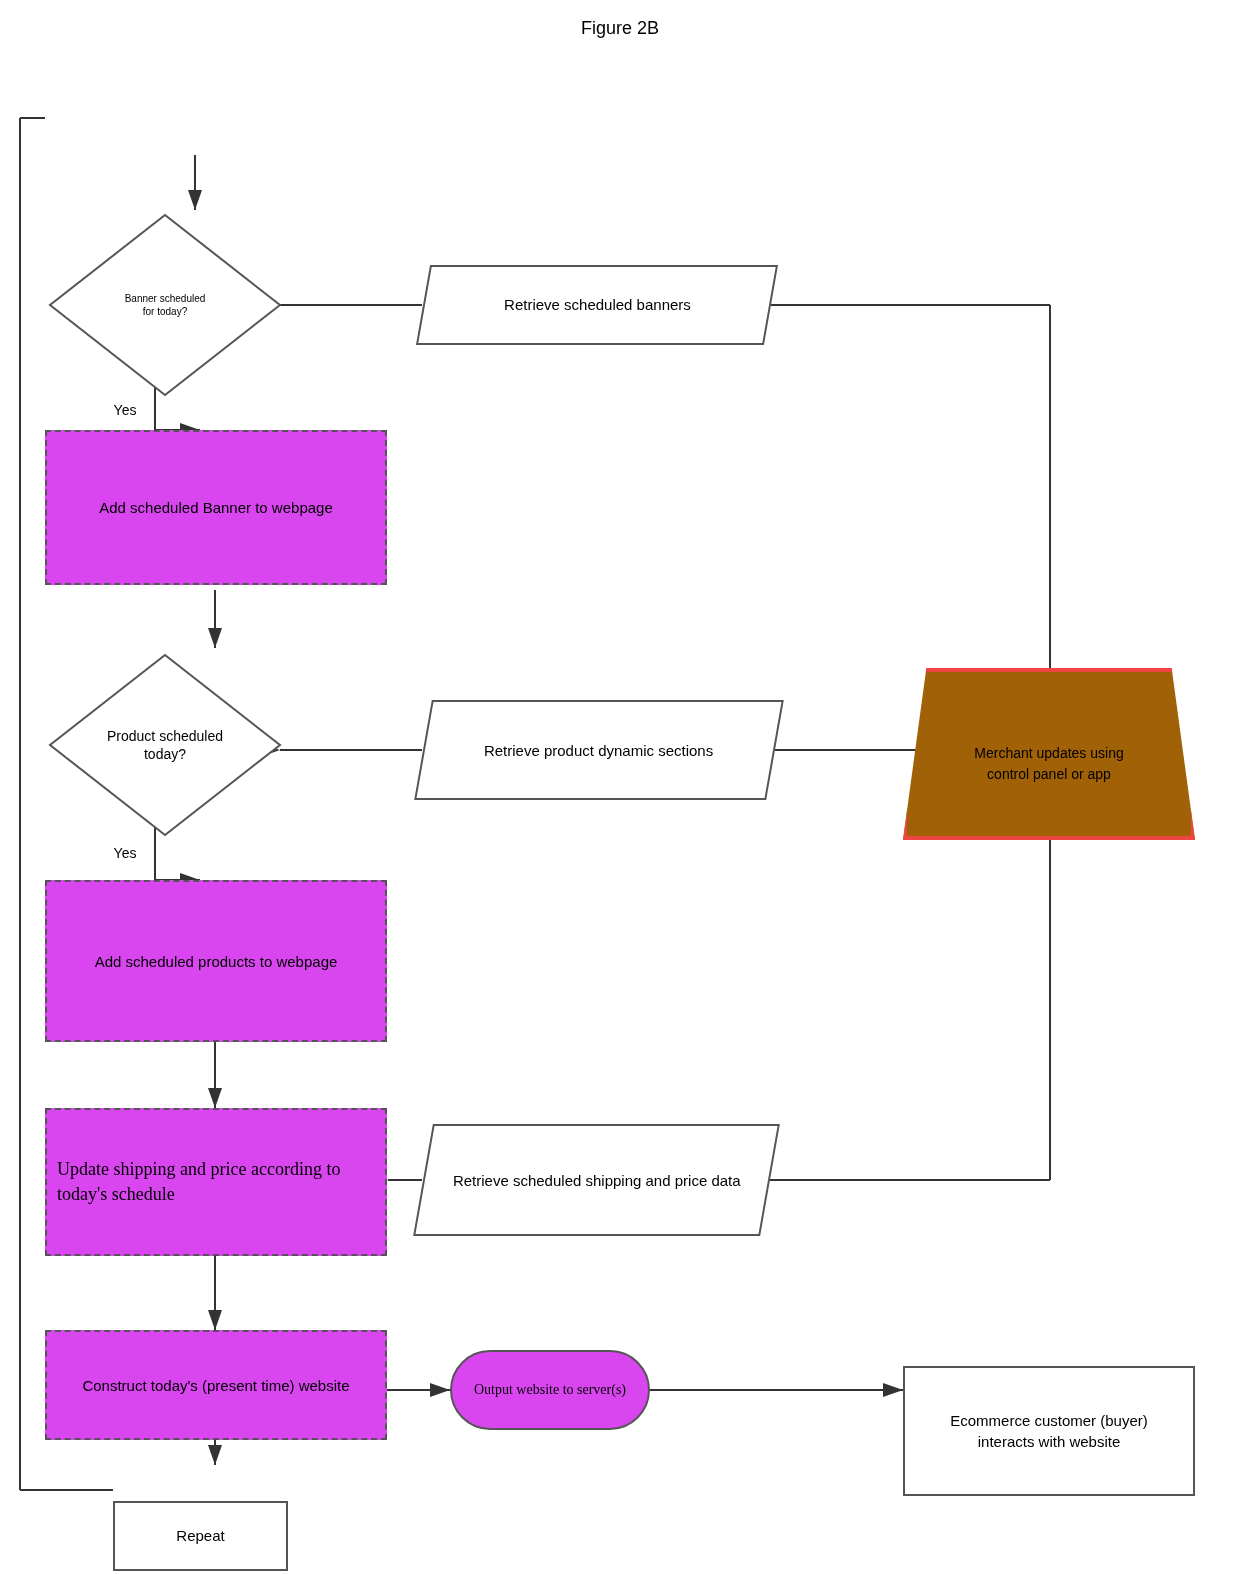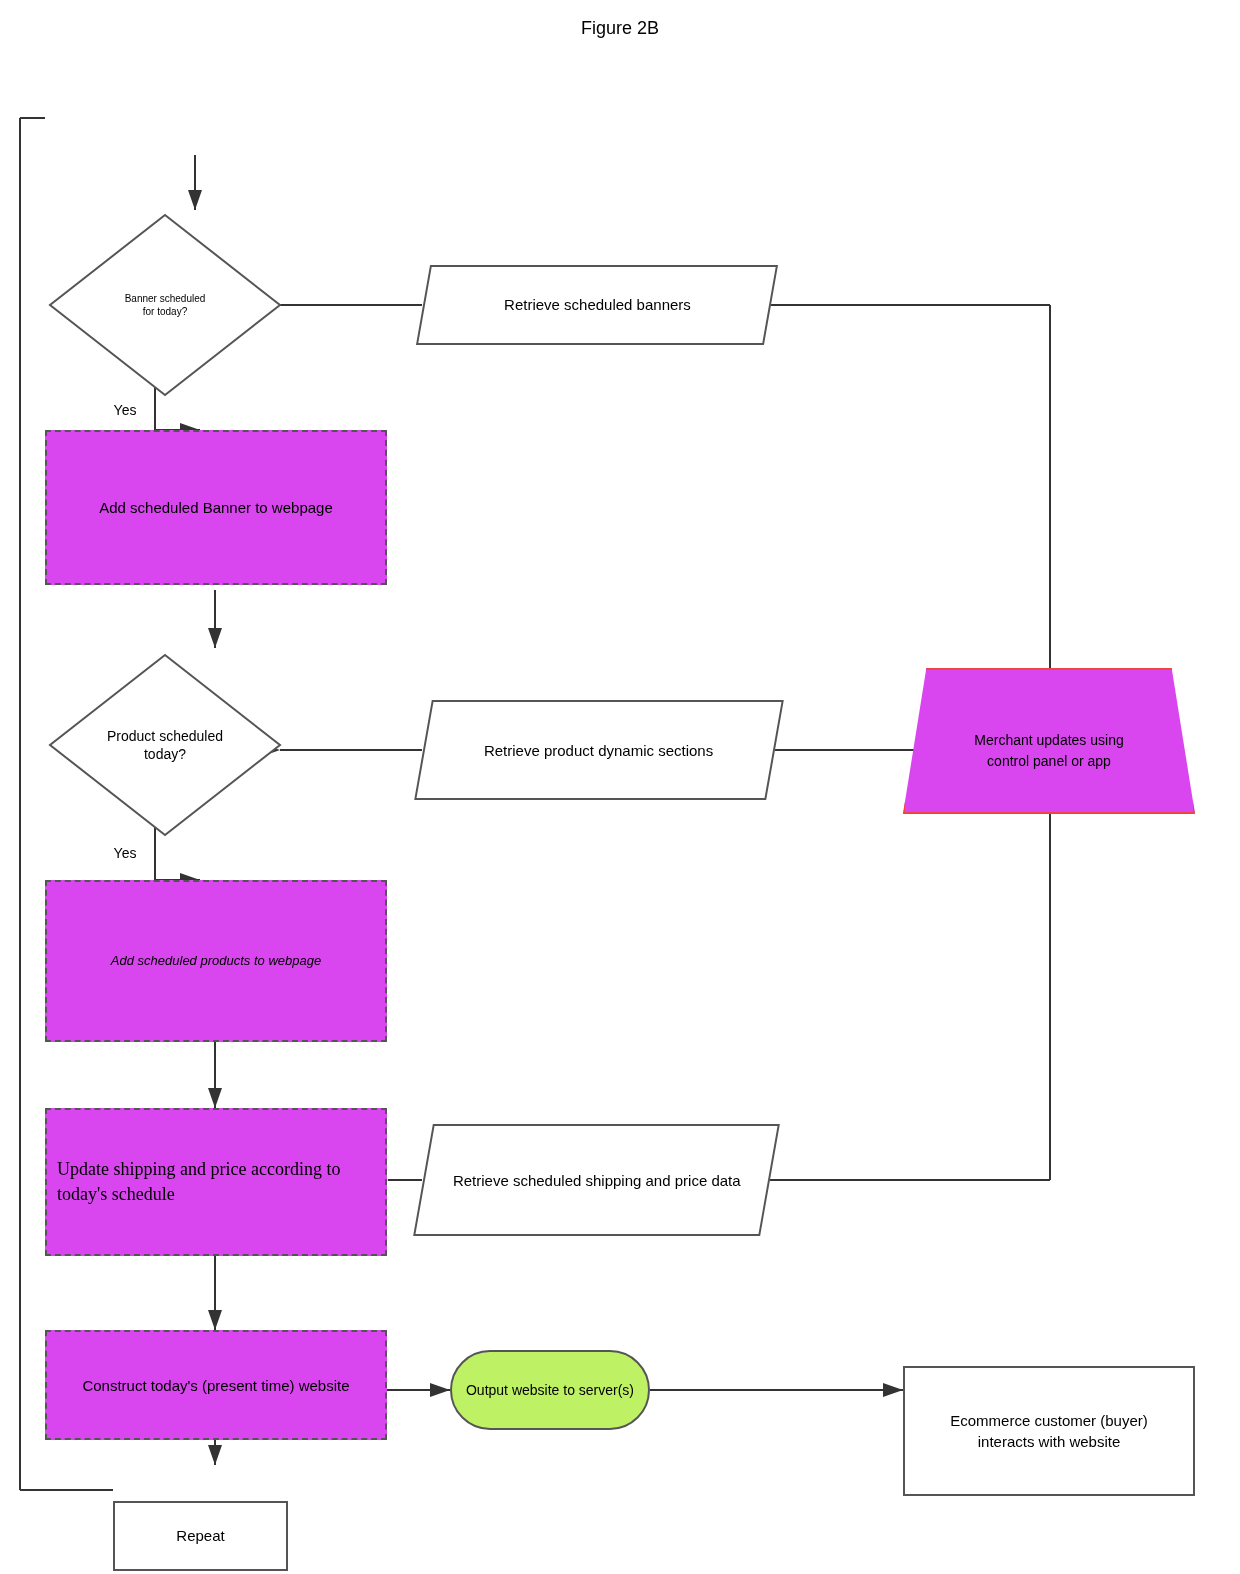--- a/index.html
+++ b/index.html
@@ -67,21 +67,22 @@
     }
     .parallelogram span {
       transform: skewX(10deg);
       display: block;
     }
 
     
     .stadium {
       border: 2px solid #555;
       border-radius: 40px;
-      background: #bef264;
+      background: #d946ef;
+      font-family: Liberation Serif, serif;
     }
 
     
     .hexagon-shape {
       border: 2px solid #555;
       border-radius: 8px;
       background: #fff;
       
       clip-path: polygon(6% 0%, 94% 0%, 100% 50%, 94% 100%, 6% 100%, 0% 50%);
     }
@@ -189,29 +190,29 @@
 
   <div class="shape" style="left:100px; top:838px; width:50px; height:30px; font-size:14px;">
     <span>Yes</span>
   </div>
 
   <div class="shape parallelogram" style="left:423px; top:700px; width:352px; height:100px;">
     <span style="transform:skewX(10deg); display:block; text-align:center; font-size:15px; line-height:1.4;">Retrieve product
 dynamic sections</span>
   </div>
 
-  <div class="shape" style="left:903px; top:668px; width:292px; height:146px; border:2px solid #ef4444; background:#d946ef;
+  <div class="shape" style="left:903px; top:668px; width:292px; height:172px; border:4px solid #ef4444; background:#a16207;
               clip-path: polygon(8% 0%, 92% 0%, 100% 100%, 0% 100%);">
     <span style="font-size:14px; line-height:1.5; text-align:center; padding:30px 15px 10px;">
       Merchant updates using<br>control panel or app
     </span>
   </div>
 
   <div class="shape rect-dashed" style="left:45px; top:880px; width:342px; height:162px;">
-    <span style="font-size:13px; line-height:1.4; text-align:center; padding: 0 10px; font-style: italic;">Add scheduled
+    <span style="font-size:15px; line-height:1.4; text-align:center; padding: 0 10px;">Add scheduled
 products to webpage</span>
   </div>
 
   <div class="shape parallelogram" style="left:423px; top:1124px; width:347px; height:112px;">
     <span style="transform:skewX(10deg); display:block; text-align:center; font-size:15px; line-height:1.4;">Retrieve scheduled
 shipping and price
 data</span>
   </div>
 
   <div class="shape rect-dashed" style="left:45px; top:1108px; width:342px; height:148px;">

